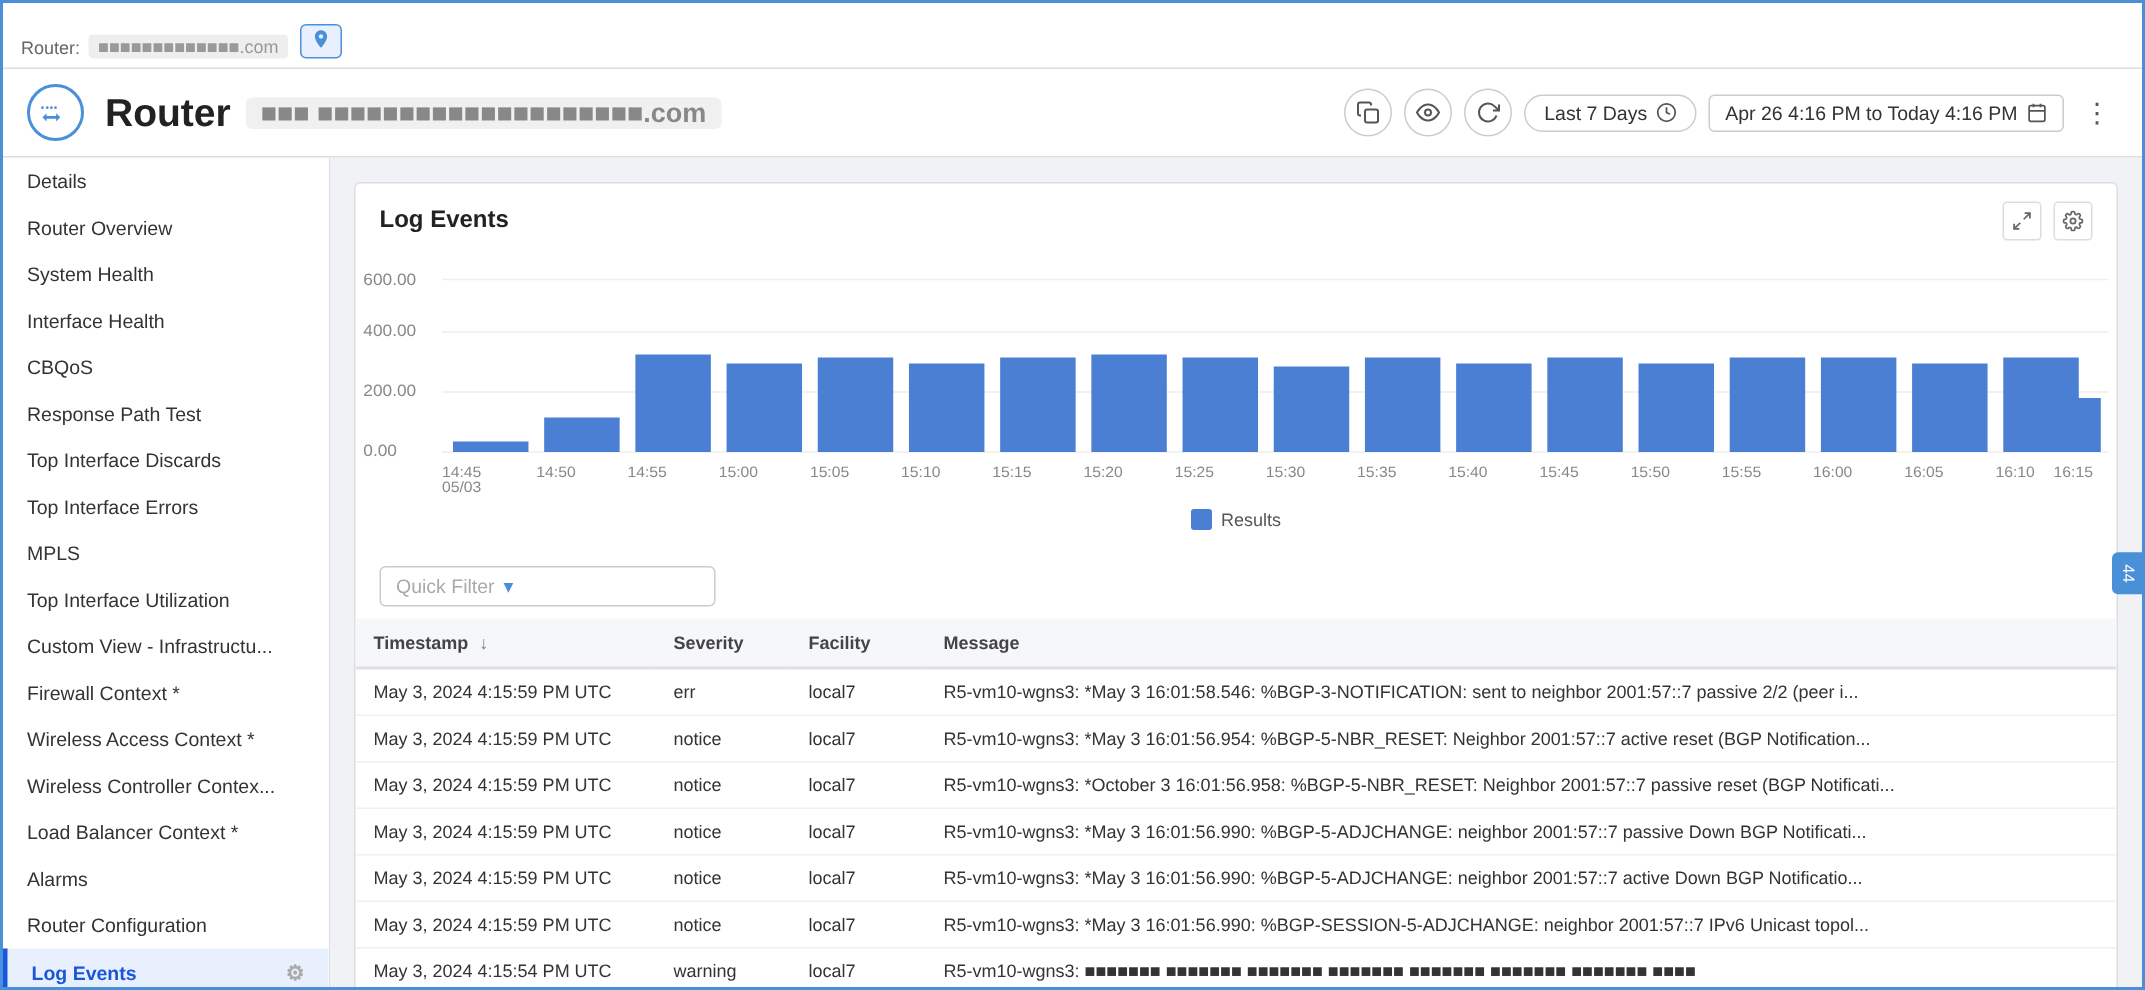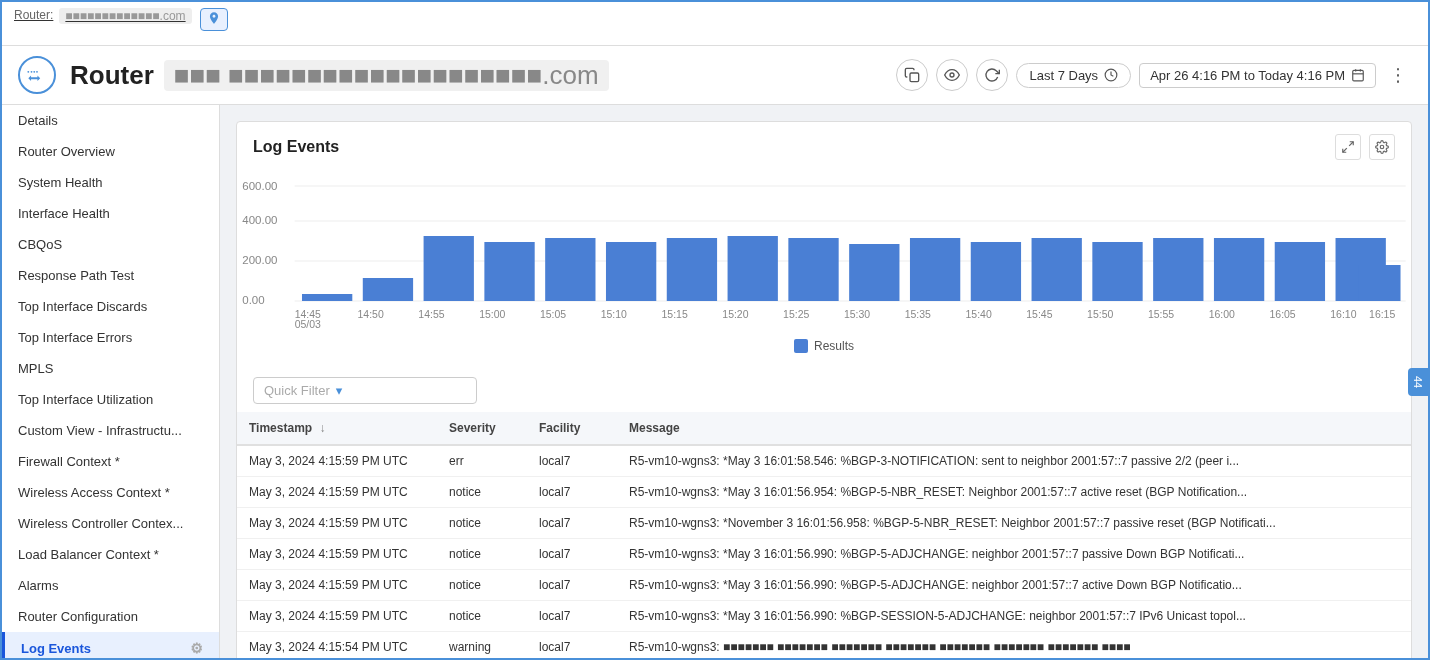--- a/index.html
+++ b/index.html
@@ -1,31 +1,31 @@
 <!DOCTYPE html>
 <html><head>
   <meta charset="utf-8">
   <style>
     * { box-sizing: border-box; margin: 0; padding: 0; }
     body { font-family: -apple-system, BlinkMacSystemFont, 'Segoe UI', Arial, sans-serif; font-size: 13px; background: #f0f2f5; color: #333; }
 
     .app-container { display: flex; flex-direction: column; height: 660px; width: 1430px; border: 2px solid #4a90d9; background: #fff; overflow: hidden; }
 
     
-    .top-bar { display: flex; align-items: flex-start; padding: 6px 12px; background: #fff; border-bottom: 1px solid #ddd; min-height: 44px; text-decoration: underline; }
+    .top-bar { display: flex; align-items: flex-end; padding: 6px 12px; background: #fff; border-bottom: 1px solid #ddd; min-height: 44px; }
     .top-bar-label { font-size: 12px; color: #666; margin-right: 6px; }
     .router-host-small { font-size: 12px; color: #999; background: #eee; padding: 1px 6px; border-radius: 3px; }
     .pin-icon-wrap { margin-left: 8px; background: #e8f0fe; border: 1px solid #4a90d9; border-radius: 4px; padding: 2px 6px; cursor: pointer; }
 
     
     .header { display: flex; align-items: center; padding: 10px 16px; background: #fff; border-bottom: 1px solid #ddd; }
     .header-icon { width: 38px; height: 38px; border-radius: 50%; border: 2px solid #4a90d9; display: flex; align-items: center; justify-content: center; margin-right: 14px; flex-shrink: 0; }
     .header-icon svg { width: 22px; height: 22px; }
     .header-title { font-size: 26px; font-weight: 700; color: #222; margin-right: 10px; }
-    .header-host { font-size: 26px; font-weight: 400; color: #888; background: #f0f0f0; padding: 0 10px; border-radius: 4px; }
+    .header-host { font-size: 18px; font-weight: 700; color: #888; background: #f0f0f0; padding: 0 10px; border-radius: 4px; }
     .header-actions { margin-left: auto; display: flex; align-items: center; gap: 8px; }
     .icon-btn { width: 32px; height: 32px; border-radius: 50%; border: 1px solid #ccc; background: #fff; display: flex; align-items: center; justify-content: center; cursor: pointer; color: #555; }
     .time-picker { display: flex; align-items: center; border: 1px solid #ccc; border-radius: 20px; padding: 4px 12px; background: #fff; gap: 6px; font-size: 13px; cursor: pointer; }
     .date-range { display: flex; align-items: center; border: 1px solid #ccc; border-radius: 4px; padding: 4px 10px; background: #fff; gap: 6px; font-size: 13px; cursor: pointer; }
     .more-btn { width: 28px; height: 28px; display: flex; align-items: center; justify-content: center; cursor: pointer; font-size: 18px; color: #555; }
 
     
     .main { display: flex; flex: 1; overflow: hidden; }
 
     
@@ -295,21 +295,21 @@
                 <tr>
                   <td class="col-timestamp">May 3, 2024 4:15:59 PM UTC</td>
                   <td class="col-severity">notice</td>
                   <td class="col-facility">local7</td>
                   <td class="col-message">R5-vm10-wgns3: *May 3 16:01:56.954: %BGP-5-NBR_RESET: Neighbor 2001:57::7 active reset (BGP Notification...</td>
                 </tr>
                 <tr>
                   <td class="col-timestamp">May 3, 2024 4:15:59 PM UTC</td>
                   <td class="col-severity">notice</td>
                   <td class="col-facility">local7</td>
-                  <td class="col-message">R5-vm10-wgns3: *November 3 16:01:56.958: %BGP-5-NBR_RESET: Neighbor 2001:57::7 passive reset (BGP Notificati...</td>
+                  <td class="col-message">R5-vm10-wgns3: *October 3 16:01:56.958: %BGP-5-NBR_RESET: Neighbor 2001:57::7 passive reset (BGP Notificati...</td>
                 </tr>
                 <tr>
                   <td class="col-timestamp">May 3, 2024 4:15:59 PM UTC</td>
                   <td class="col-severity">notice</td>
                   <td class="col-facility">local7</td>
                   <td class="col-message">R5-vm10-wgns3: *May 3 16:01:56.990: %BGP-5-ADJCHANGE: neighbor 2001:57::7 passive Down BGP Notificati...</td>
                 </tr>
                 <tr>
                   <td class="col-timestamp">May 3, 2024 4:15:59 PM UTC</td>
                   <td class="col-severity">notice</td>

